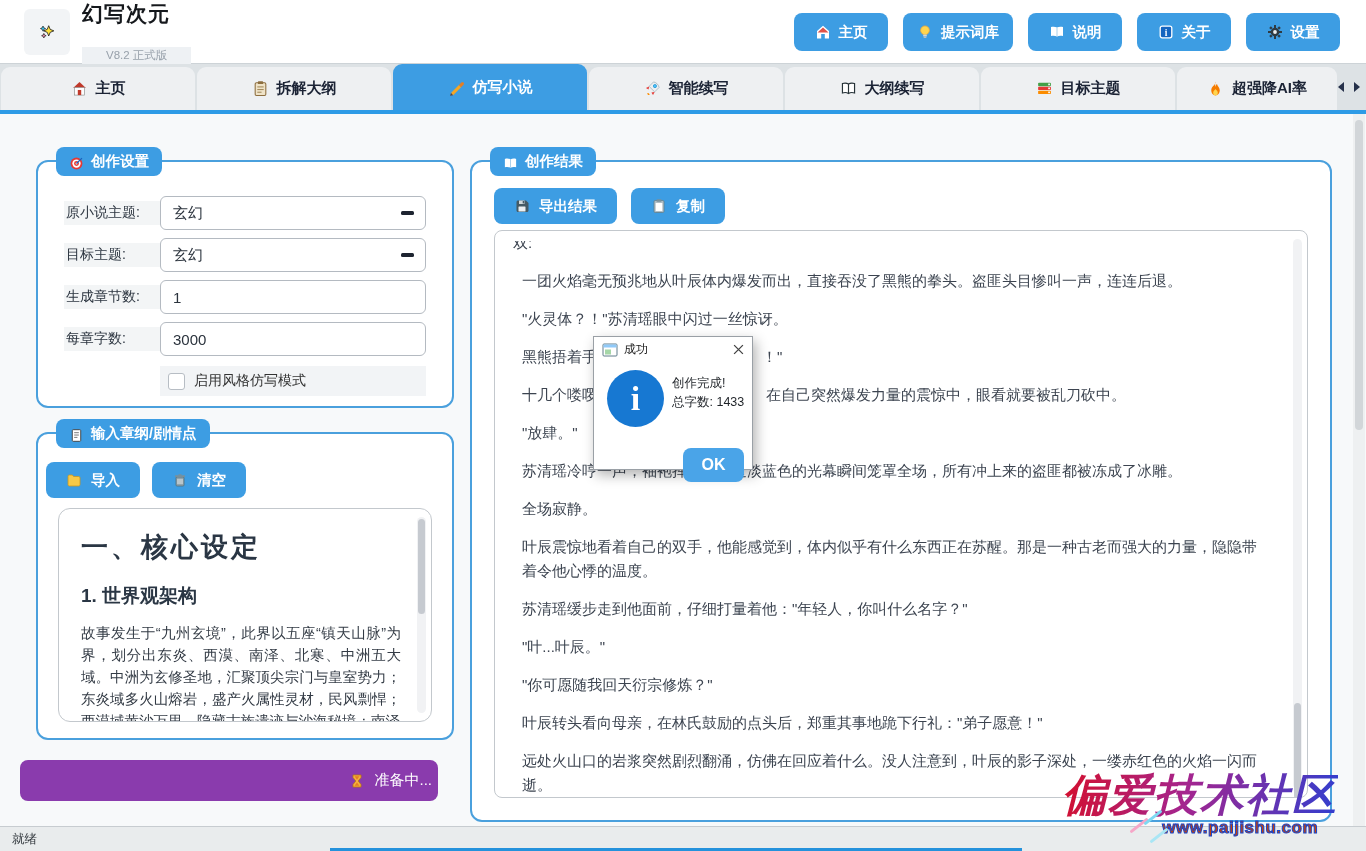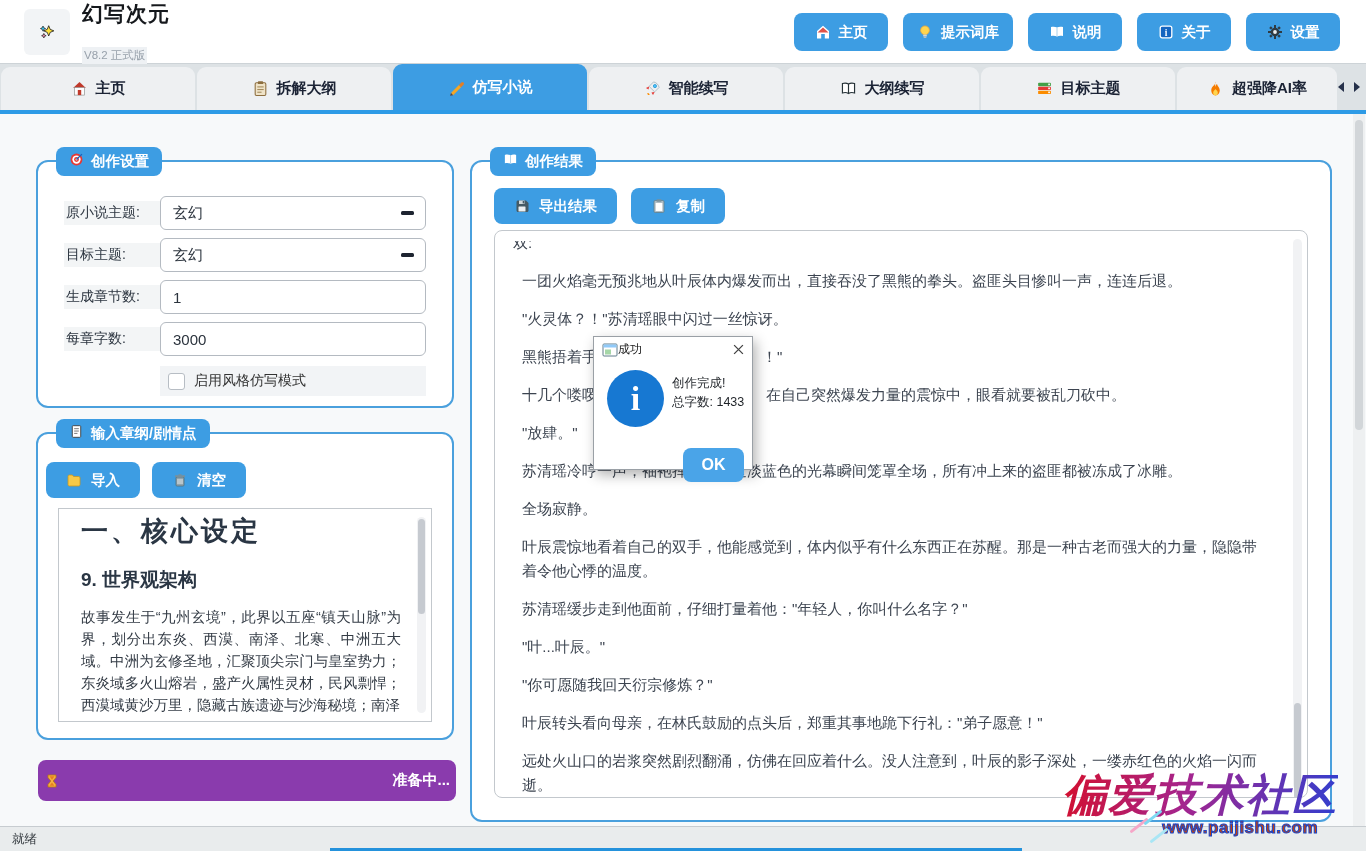--- a/index.html
+++ b/index.html
@@ -7,21 +7,21 @@
        font-family:"Liberation Sans","DejaVu Sans",sans-serif;}
   .page{position:absolute;inset:0}
 
   
   .header{position:absolute;left:0;top:0;width:100%;height:64px;background:#fff;
           border-bottom:1px solid #cdd3d7;box-sizing:border-box;display:flex;align-items:center}
   .logo-box{width:46px;height:46px;margin-left:24px;background:#f2f4f6;border-radius:6px;
             display:flex;align-items:center;justify-content:center}
   .title-wrap{margin-left:12px}
   .app-title{font-size:21px;font-weight:bold;color:#15181c;letter-spacing:1px}
-  .app-version{font-size:11.5px;color:#98a1ab;background:#eef1f4;display:inline-block;padding:1px 2px;margin-top:19px}
+  .app-version{font-size:11.5px;color:#98a1ab;background:#eef1f4;display:inline-block;padding:1px 24px;margin-top:19px}
   .header-buttons{position:absolute;right:26px;top:13px;display:flex;gap:15px}
   .hbtn{display:flex;align-items:center;justify-content:center;gap:8px;min-width:94px;height:38px;
         background:#3d9de3;border:none;border-radius:8px;color:#fff;font-weight:bold;font-size:14.5px;
         padding:0 14px;font-family:inherit;cursor:pointer}
   .ic{display:inline-flex;align-items:center}
   .ic svg{width:16px;height:16px}
 
   
   .tabbar{position:absolute;top:64px;left:0;width:100%;height:46px;background:#dde2e5;display:flex}
   .tab{flex:0 0 auto;width:194px;margin:3px 1px 0;background:#eef0f2;border-radius:9px 9px 0 0;
@@ -33,74 +33,74 @@
   .tab-arrows{position:absolute;right:5px;top:18px;display:flex;gap:10px;align-items:center}
   .arr{width:0;height:0;border-top:5px solid transparent;border-bottom:5px solid transparent;cursor:pointer}
   .arr-l{border-right:6px solid #25304a}
   .arr-r{border-left:6px solid #25304a}
   .tab-underline{position:absolute;top:110px;left:0;width:100%;height:4px;background:#2e9be6}
 
   
   .main{position:absolute;top:114px;left:0;width:100%;height:712px;background:#f7f9fa}
   .panel{position:absolute;background:#fff;border:2px solid #4aa0dd;border-radius:12px;box-sizing:border-box}
   .panel-badge{position:absolute;top:-15px;left:18px;background:#3d9de3;color:#fff;font-weight:bold;
-               font-size:14.5px;padding:5px 13px;border-radius:8px;display:flex;align-items:flex-start;gap:7px}
+               font-size:14.5px;padding:5px 13px;border-radius:8px;display:flex;align-items:flex-end;gap:7px}
   .panel-badge .ic svg{width:15px;height:15px}
 
   
   .settings-panel{left:36px;top:46px;width:418px;height:248px}
   .fields{padding:34px 26px 0;display:flex;flex-direction:column;gap:8px}
   .frow{display:flex;align-items:center}
   .flabel{width:96px;font-size:14px;color:#2c3540;background:#f3f5f6;padding:3px 0 3px 2px;box-sizing:border-box}
   .finput{flex:1;height:34px;border:1.5px solid #b4bac1;border-radius:6px;background:#fff;display:flex;
           align-items:center;padding:0 12px;font-size:15px;color:#2b333d;position:relative;box-sizing:border-box}
   .minus{position:absolute;right:11px;top:50%;margin-top:-2px;width:13px;height:4px;background:#1d2430;border-radius:1.5px}
   .checkbox-row{margin:10px 26px 0 122px;height:30px;background:#f2f4f6;display:flex;align-items:center;
                 gap:9px;padding-left:8px;font-size:14px;color:#333}
   .checkbox{width:15px;height:15px;background:#fff;border:1.5px solid #b7bdc4;border-radius:3px;cursor:pointer}
 
   
   .outline-panel{left:36px;top:318px;width:418px;height:308px}
   .small-btns{display:flex;gap:12px;margin:28px 0 0 8px}
   .sbtn{height:36px;background:#3d9de3;border:none;border-radius:8px;color:#fff;font-weight:bold;
         font-size:14.5px;display:flex;align-items:center;gap:9px;padding:0 20px;font-family:inherit;cursor:pointer}
   .outline-box{position:absolute;left:20px;right:20px;top:74px;bottom:16px;border:1.5px solid #c3c8cd;
-               border-radius:0;background:#fff;overflow:hidden;padding:0 30px 0 22px;box-sizing:border-box}
+               border-radius:12px;background:#fff;overflow:hidden;padding:16px 30px 0 22px;box-sizing:border-box}
   .outline-h1{font-size:27px;font-weight:bold;color:#2a3644;margin:4px 0 18px;letter-spacing:3px}
   .outline-h2{font-size:19px;font-weight:bold;color:#2a3644;margin:0 0 13px}
   .outline-body{font-size:14.5px;line-height:22px;color:#333b45;text-align:justify}
   .vscroll{position:absolute;top:8px;right:5px;width:9px;bottom:8px;background:#f1f2f4;border-radius:5px}
   .vthumb{position:absolute;left:1px;width:7px;background:#c6cad0;border-radius:4px;cursor:pointer}
   .outline-thumb{top:2px;height:95px}
 
   
-  .action-btn{position:absolute;left:38px;top:646px;width:418px;height:41px;background:#8a3bad;border:none;
-              border-radius:8px;color:#fff;font-weight:bold;font-size:15px;display:flex;align-items:center;
-              justify-content:space-between;gap:9px;font-family:inherit;cursor:pointer}
+  .action-btn{position:absolute;left:20px;top:646px;width:418px;height:41px;background:#8a3bad;border:none;
+              border-radius:8px;color:#fff;font-weight:normal;font-size:15px;display:flex;align-items:center;
+              justify-content:flex-end;gap:9px;font-family:inherit;cursor:pointer}
 
   
   .result-panel{left:470px;top:46px;width:862px;height:662px}
   .result-btns{display:flex;gap:14px;margin:26px 0 0 22px}
   .result-box{position:absolute;left:22px;right:22px;top:68px;bottom:22px;border:1.5px solid #c3c8cd;
               border-radius:8px;background:#fff;overflow:hidden;padding:10px 34px 0 18px;box-sizing:border-box}
   .clip-line{height:13px;overflow:hidden;margin-bottom:15px}
   .clip-line span{display:block;margin-top:-9px;font-size:15px;line-height:22px;color:#3c4450}
   .para{font-size:15px;line-height:24px;color:#3c4450;margin:0 9px 14px;white-space:pre-wrap}
   .gap-row{display:flex}
   .gapspan{flex:0 0 auto;height:1px}
   .result-thumb{top:464px;height:96px}
 
   
   .win-scrollbar{position:absolute;right:1px;top:0;width:12px;height:100%;background:#eef0f1}
   .win-thumb{position:absolute;left:2px;top:6px;width:8px;height:310px;background:#d2d6d9;border-radius:4px;cursor:pointer}
 
   
   .dialog{position:absolute;left:593px;top:336px;width:160px;height:134px;background:#fff;
           border:1px solid #9aa0a6;box-shadow:3px 5px 12px rgba(0,0,0,.3);z-index:60;box-sizing:border-box}
-  .dialog-titlebar{height:25px;display:flex;align-items:center;padding:0 8px;gap:0;font-size:12px;color:#1a1a1a}
+  .dialog-titlebar{height:25px;display:flex;align-items:center;padding:0 8px;gap:6px;font-size:12px;color:#1a1a1a}
   .dialog-close{margin-left:auto;display:flex;align-items:center;cursor:pointer}
   .dialog-body{position:relative;height:107px}
   .info-circle{position:absolute;left:13px;top:8px;width:57px;height:57px;border-radius:50%;background:#1778d2;
                color:#fff;display:flex;align-items:center;justify-content:center;font-size:34px;font-weight:bold;
                font-family:"Liberation Serif",serif}
   .dialog-msg{position:absolute;left:78px;top:12px;font-size:12.5px;line-height:19px;color:#1f2328}
   .dialog-ok{position:absolute;left:89px;top:86px;width:61px;height:34px;background:#4aa4e8;border:none;
              border-radius:8px;color:#fff;font-weight:bold;font-size:16px;font-family:inherit;cursor:pointer}
 
   
@@ -367,21 +367,21 @@
                   <line x1="8" y1="7" x2="8" y2="12"></line>
                   <line x1="10" y1="7" x2="10" y2="12"></line>
                 </g>
               </svg>
           </span>
           <span>清空</span>
         </button>
       </div>
       <div class="outline-box">
         <div class="outline-h1">一、核心设定</div>
-        <div class="outline-h2">9. 世界观架构</div>
+        <div class="outline-h2">1. 世界观架构</div>
         <div class="outline-body">故事发生于“九州玄境”，此界以五座“镇天山脉”为界，划分出东炎、西漠、南泽、北寒、中洲五大域。中洲为玄修圣地，汇聚顶尖宗门与皇室势力；东炎域多火山熔岩，盛产火属性灵材，民风剽悍；西漠域黄沙万里，隐藏古族遗迹与沙海秘境；南泽</div>
         <div class="vscroll">
           <div class="vthumb outline-thumb"></div>
         </div>
       </div>
     </section>
 
     <button class="action-btn">
       <span class="ic">
         <svg viewBox="0 0 16 16">

